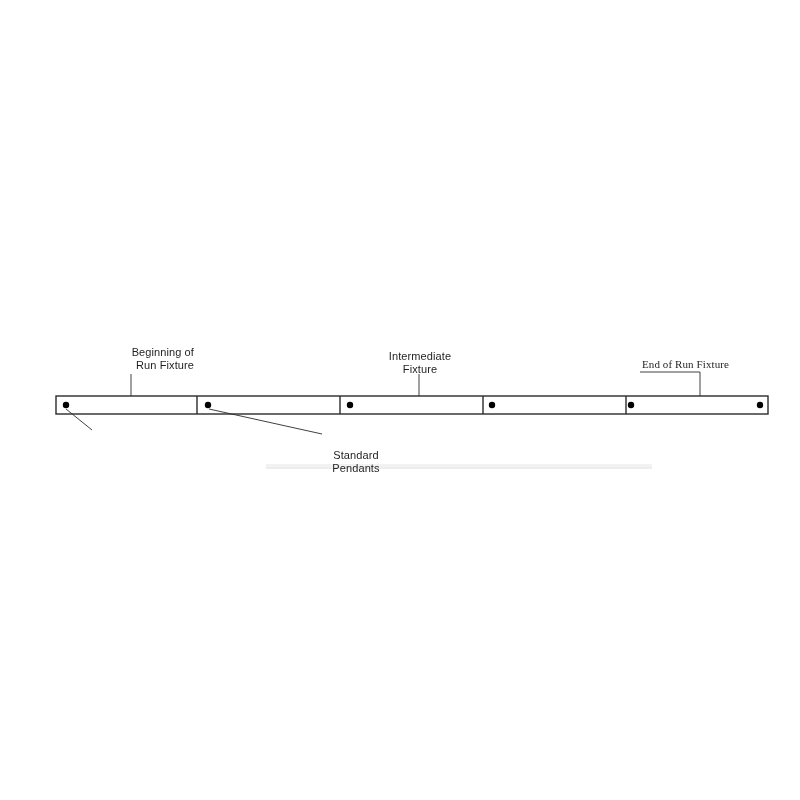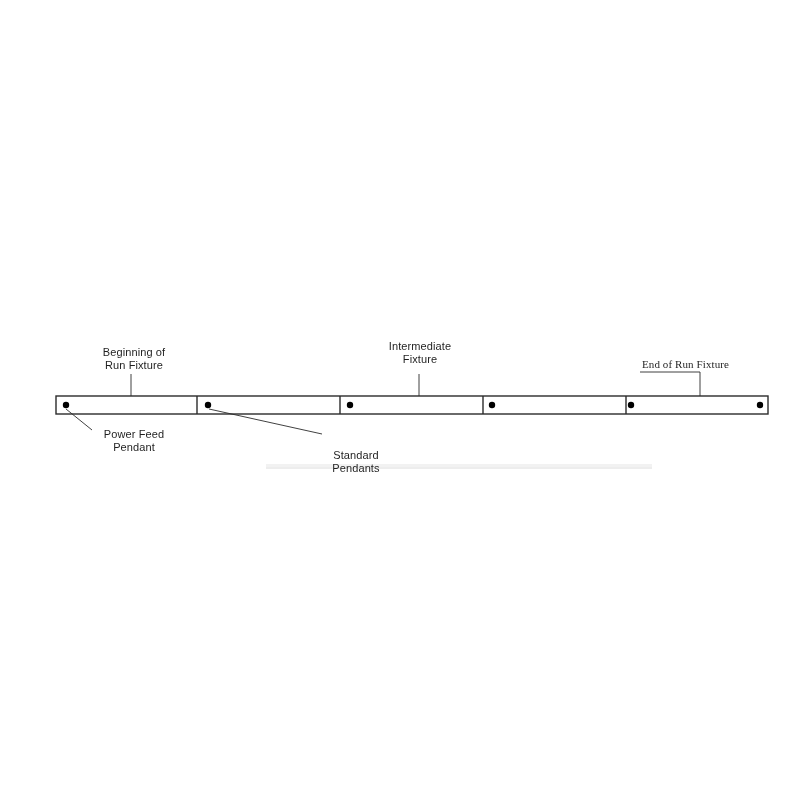--- a/index.html
+++ b/index.html
@@ -34,27 +34,28 @@
     color: #1f1f1f;
     white-space: pre;
     text-align: center;
     letter-spacing: 0.1px;
   }
   .label-left {
     text-align: left;
     font-family: Liberation Serif, serif;
   }
   #label-beginning {
-    left: 86px;
+    left: 98px;
     top: 346px;
     width: 96px;
+    text-align: right;
   }
   #label-intermediate {
     left: 372px;
-    top: 340px;
+    top: 350px;
     width: 96px;
   }
   #label-end {
     left: 642px;
     top: 358px;
     width: 120px;
     text-align: left;
   }
   #label-powerfeed {
     left: 84px;
@@ -97,18 +98,16 @@
     <line x1="700" y1="372" x2="700" y2="396" stroke="#2b2b2b" stroke-width="0.9"></line>
     <line x1="66" y1="409" x2="92" y2="430" stroke="#2b2b2b" stroke-width="0.9"></line>
     <line x1="209" y1="409" x2="322" y2="434" stroke="#2b2b2b" stroke-width="0.9"></line>
   </svg>
 
   <div class="label" id="label-beginning">Beginning of
 Run Fixture</div>
   <div class="label" id="label-intermediate">Intermediate
 Fixture</div>
   <div class="label label-left" id="label-end">End of Run Fixture</div>
-  <div class="label" id="label-powerfeed">Power Feed
-Pendant</div>
   <div class="label" id="label-standard">Standard
 Pendants</div>
 
 </div>
 
 </body></html>

